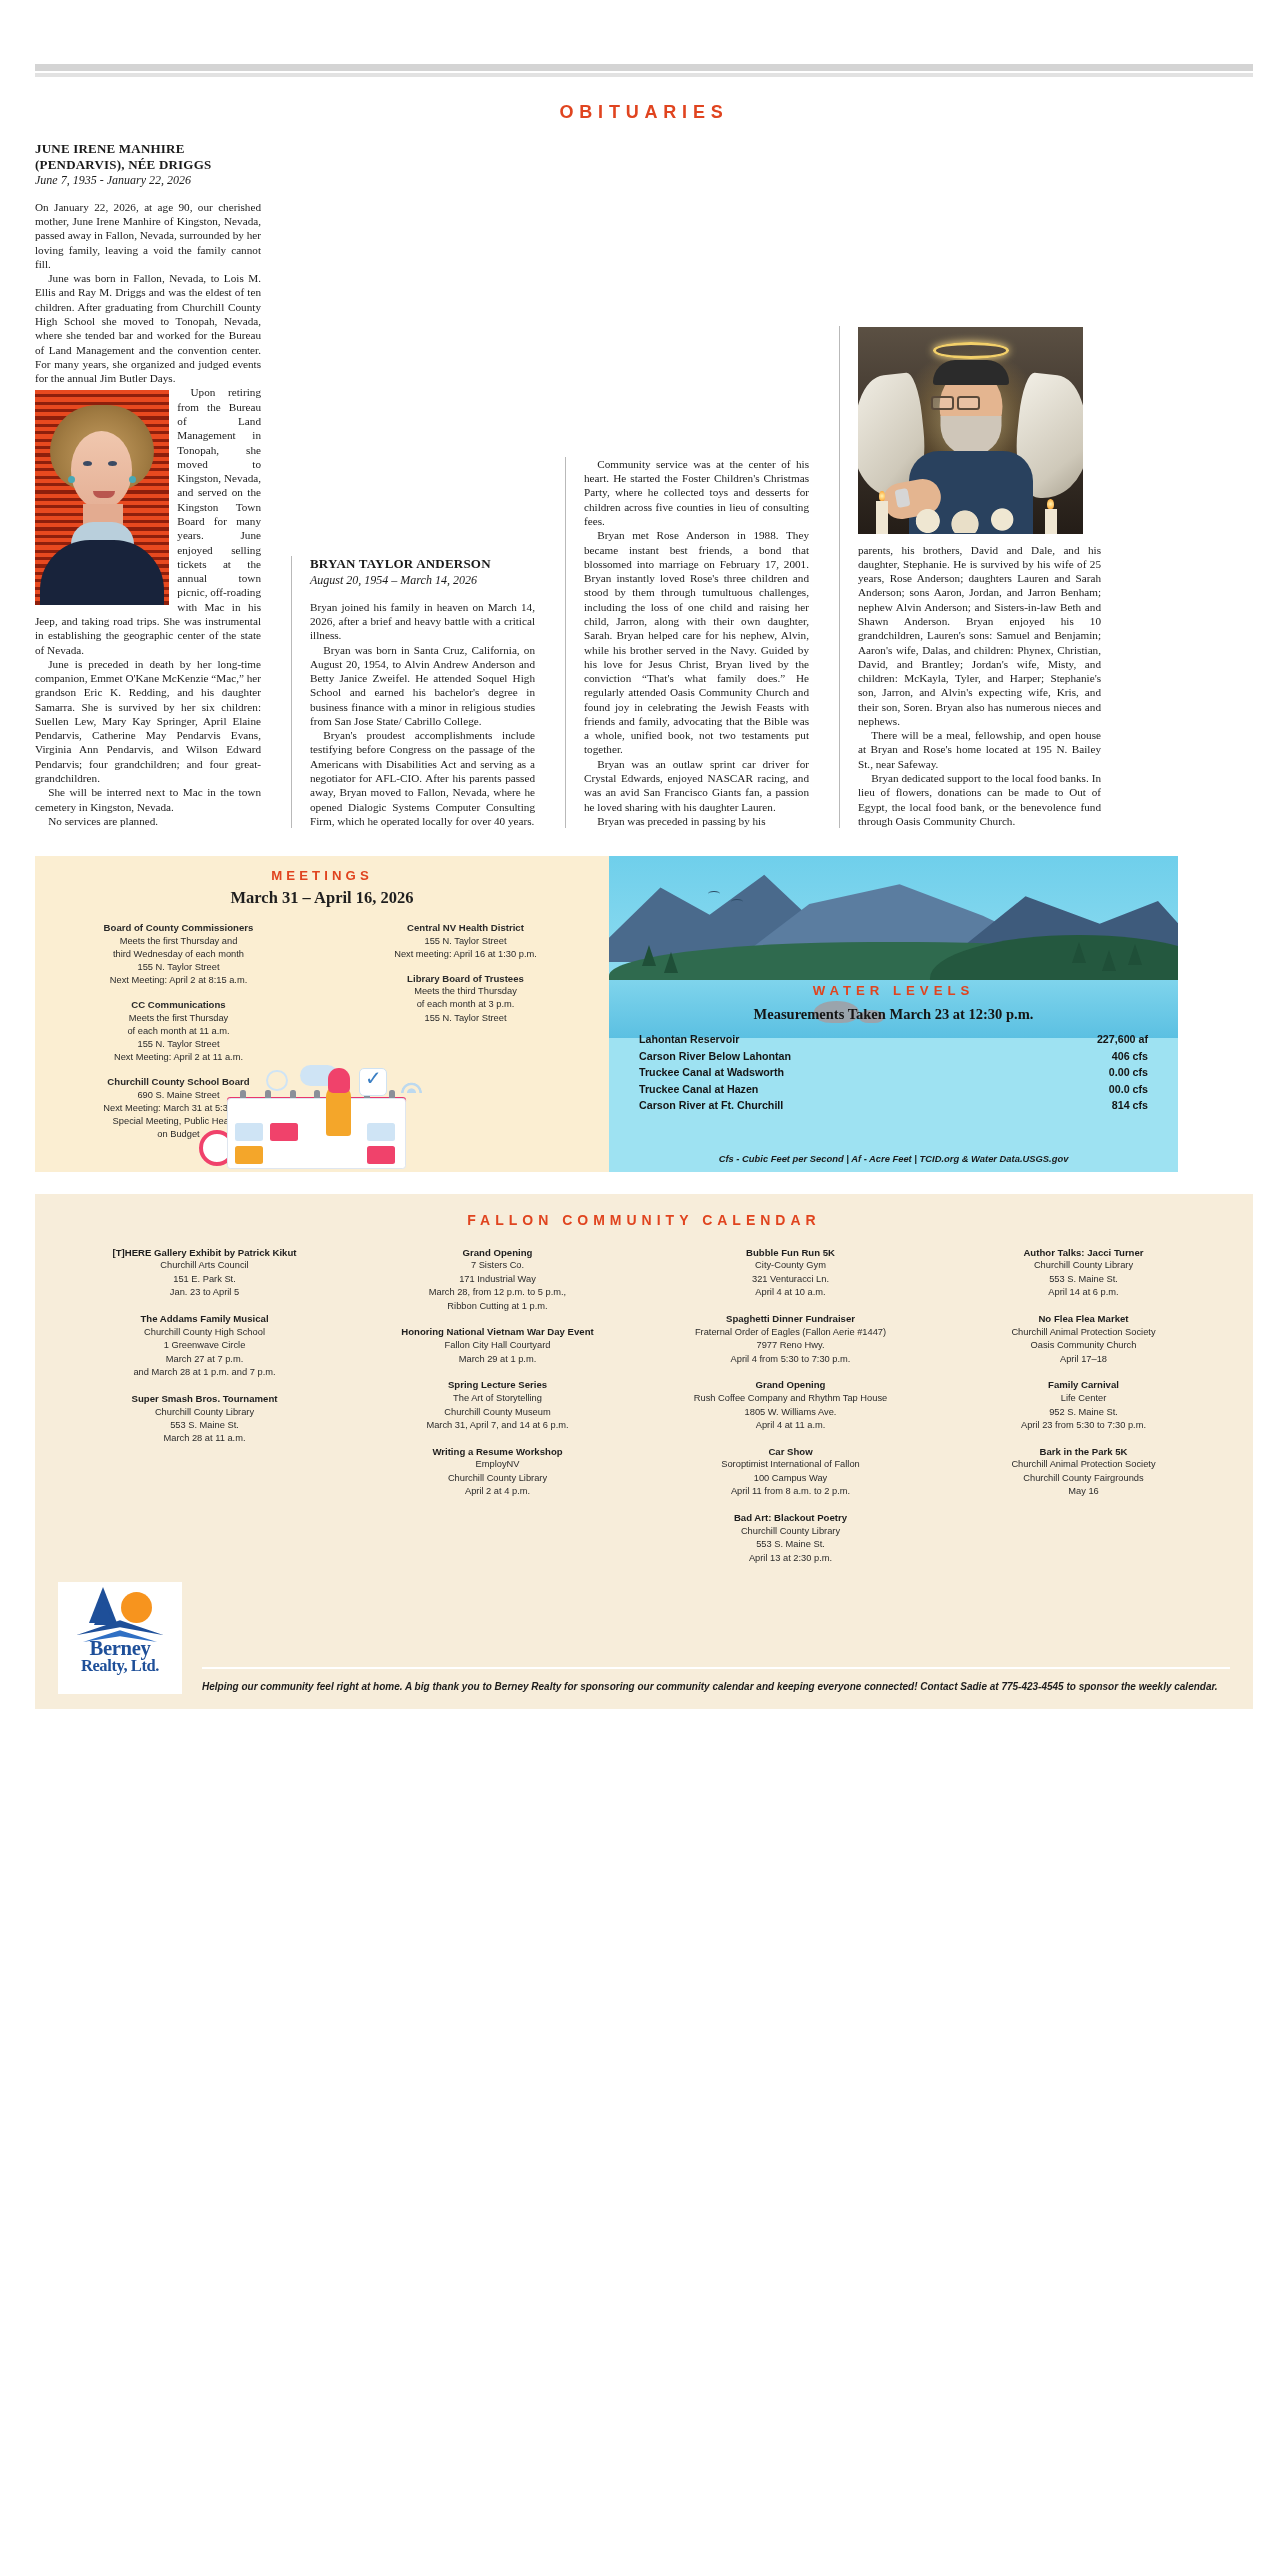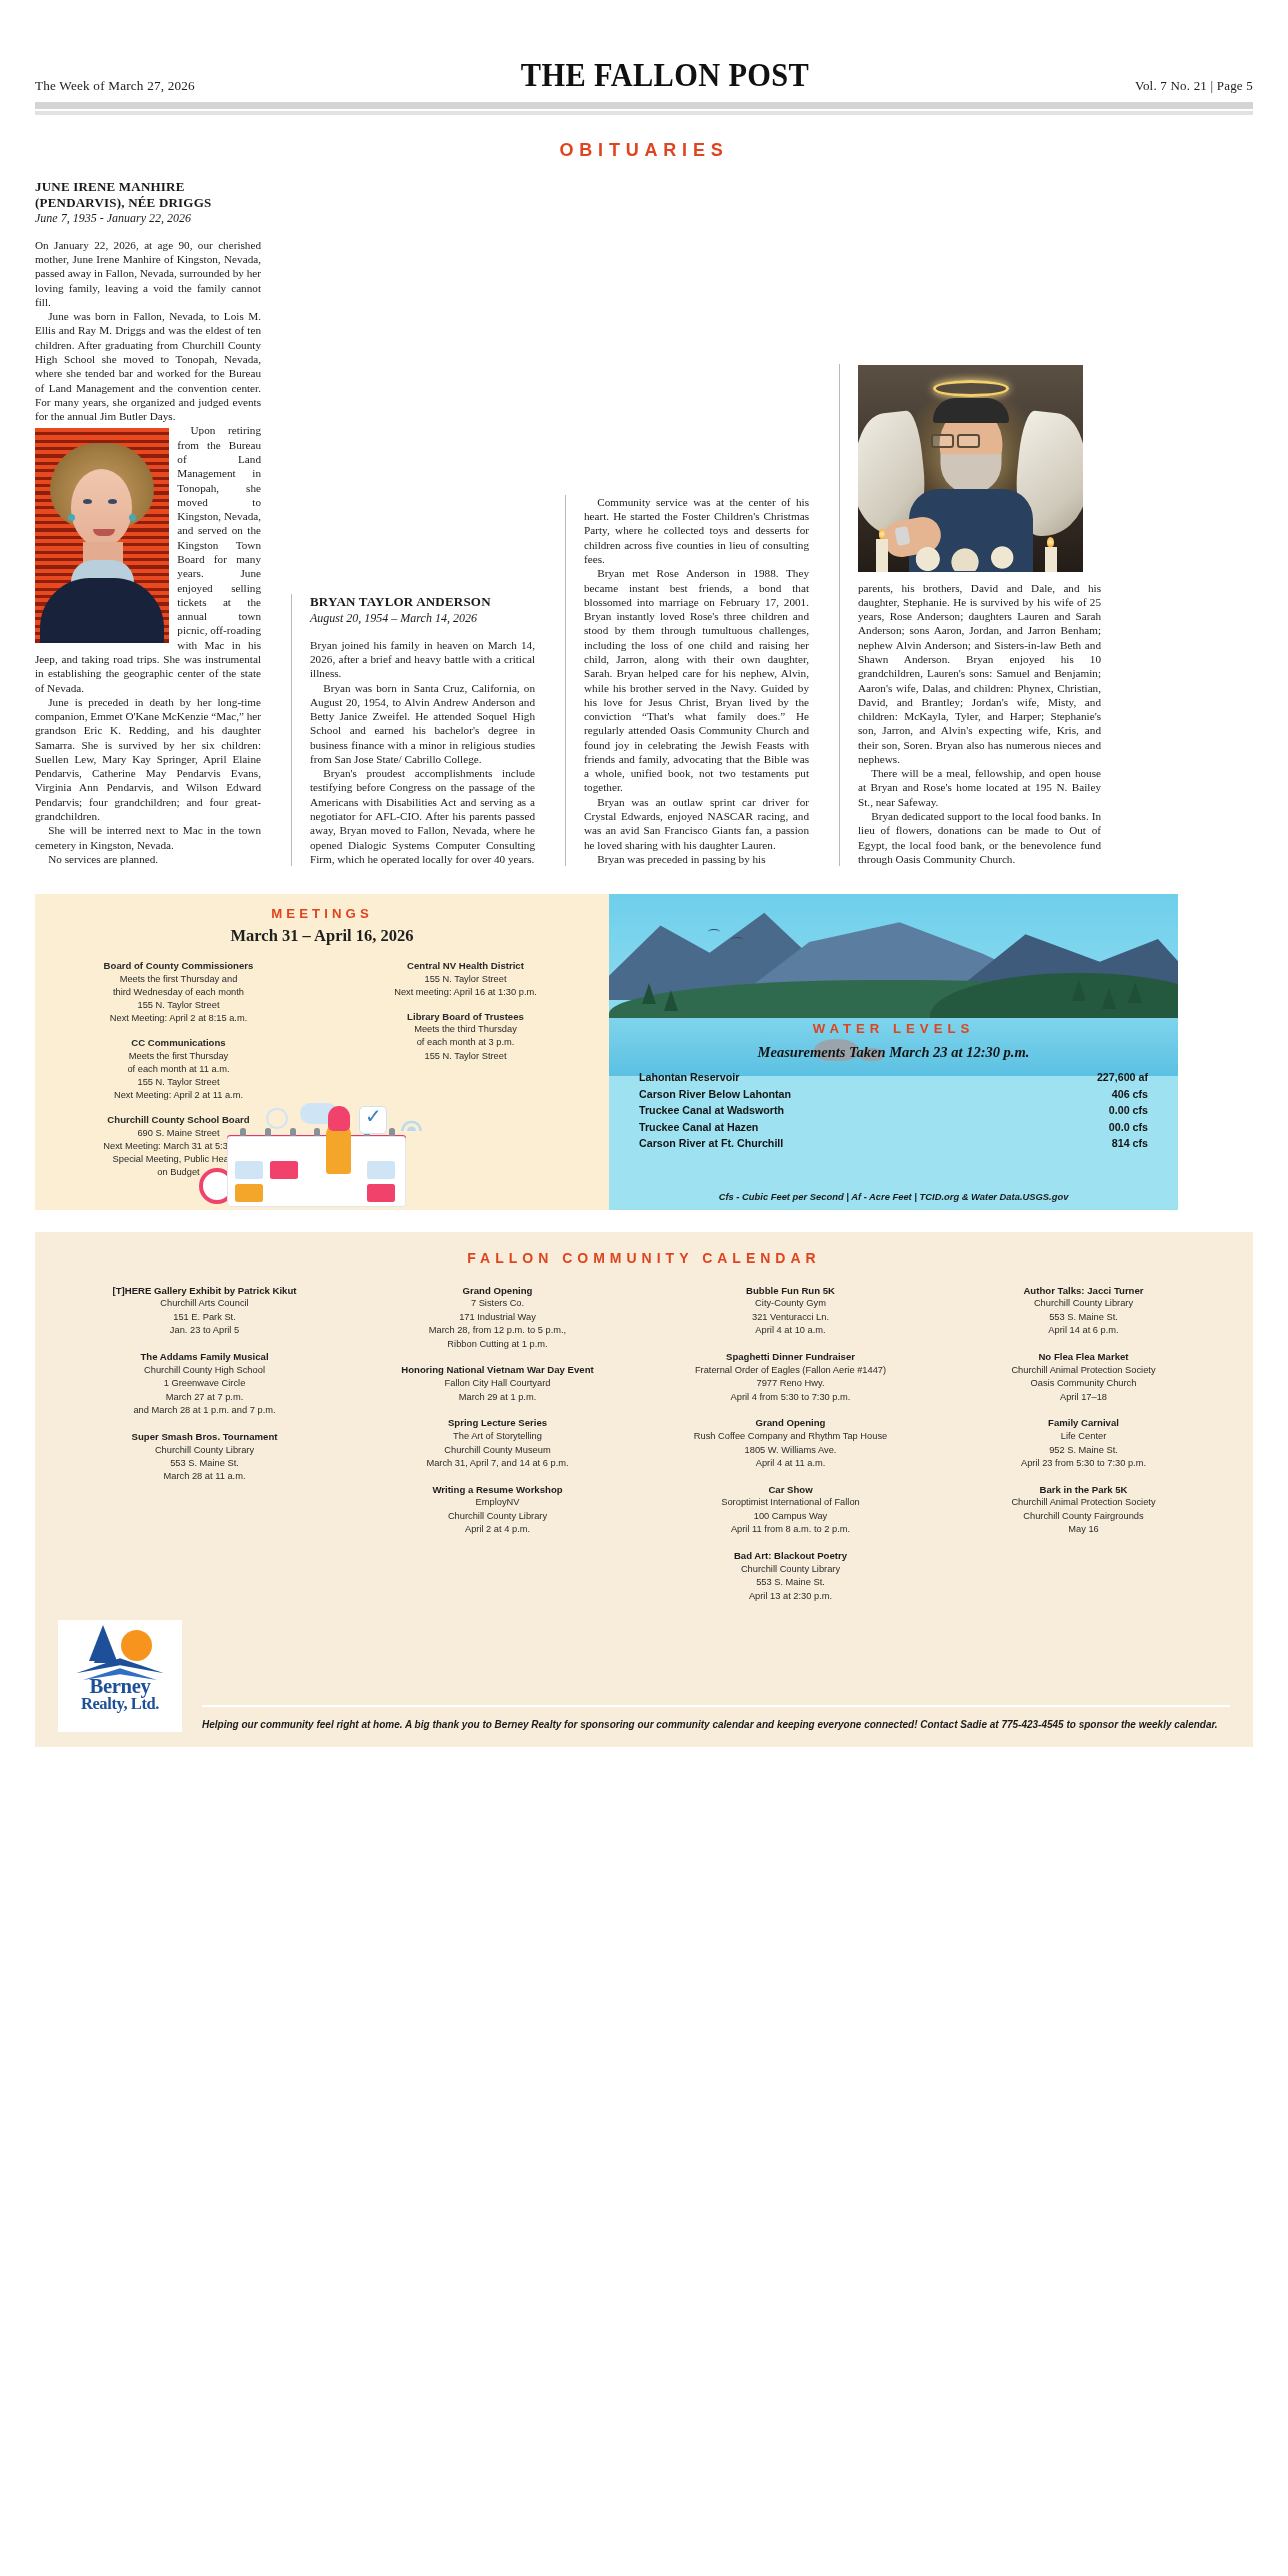--- a/index.html
+++ b/index.html
@@ -144,21 +144,21 @@
   .w-mtn3 { position:absolute; right:-33px; top:28px; width:265px; height:76px; background:#3e5b7c; clip-path:polygon(0 100%,30% 16%,58% 52%,80% 22%,100% 100%); }
   .w-hill { position:absolute; left:0; top:86px; width:100%; height:48px; background:#2f6a4e; border-radius:46% 46% 0 0 / 70% 70% 0 0; }
   .w-hill2 { position:absolute; right:-50px; top:79px; width:298px; height:60px; background:#24583f; border-radius:50% 50% 0 0 / 72% 72% 0 0; }
   .w-water { position:absolute; left:0; top:124px; width:100%; height:58px; background:linear-gradient(180deg,#7fd4ec,#5bc0e2); }
   .w-tree { position:absolute; width:0; height:0; border-left:7.4px solid transparent; border-right:7.4px solid transparent; border-bottom:21.5px solid #1f4f38; }
   .w-rock { position:absolute; background:#9aa4ac; border-radius:50% 50% 40% 40%; }
   .w-bird { position:absolute; width:11.6px; height:5.8px; border-top:1.7px solid #2b4a63; border-radius:50%; }
   .w-title { position:absolute; left:0; right:0; top:127px; text-align:center; color:#e0441f;
     font-family:"Liberation Sans", sans-serif; font-weight:bold; font-size:13.2px; letter-spacing:5px; z-index:4; }
   .w-sub { position:absolute; left:0; right:0; top:150px; text-align:center; z-index:4;
-    font-family:"Liberation Serif", serif; font-weight:bold; font-size:14.5px; color:#141414;font-style:italic; }
+    font-family:"Liberation Serif", serif; font-weight:bold; font-size:14.5px; color:#141414; }
   .w-table { position:absolute; left:30px; right:30px; top:175px; z-index:4;
     font-family:"Liberation Sans", sans-serif; font-weight:bold; font-size:10.7px; color:#141414; }
   .w-row { display:flex; justify-content:space-between; line-height:1.54; }
   .w-foot { position:absolute; left:0; right:0; bottom:8.3px; text-align:center; z-index:4;
     font-family:"Liberation Sans", sans-serif; font-style:italic; font-weight:bold; font-size:9.4px; color:#1a1a1a; }
 
   
   .calendar { margin-top:21.5px; background:#f7edda; padding:18px 23px 0 23px; position:relative; }
   .cal-title { text-align:center; color:#e0441f; font-family:"Liberation Sans", sans-serif;
     font-weight:bold; font-size:14px; letter-spacing:5px; margin-bottom:18px; }
@@ -185,25 +185,20 @@
   .cal-foot { flex:1; padding-left:20px; }
   .cal-foot-hr { height:2.5px; background:#fff; margin-bottom:10px; }
   .cal-foot-txt { font-family:"Liberation Sans", sans-serif; font-style:italic; font-weight:bold;
     font-size:10px; line-height:1.5; color:#1d1d1d; }
 </style>
 </head>
 <body>
 
 <div class="page">
 
-  <div class="masthead">
-    <div class="mast-left">The Week of March 27, 2026</div>
-    <div class="mast-title">THE FALLON POST</div>
-    <div class="mast-right">Vol. 7   No. 21  |  Page 5</div>
-  </div>
   <div class="rule-thick"></div>
   <div class="rule-thin"></div>
 
   <div class="section-head">OBITUARIES</div>
 
   <div class="obits">
 
     <div class="col c1">
       <div class="obit-name">JUNE IRENE MANHIRE (PENDARVIS), NÉE DRIGGS</div>
       <div class="obit-dates">June 7, 1935 - January 22, 2026</div>

